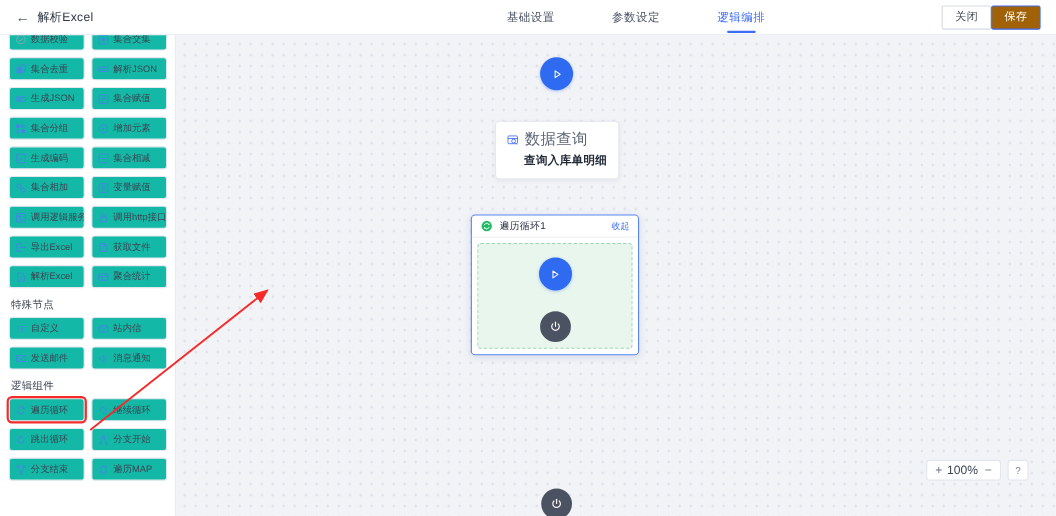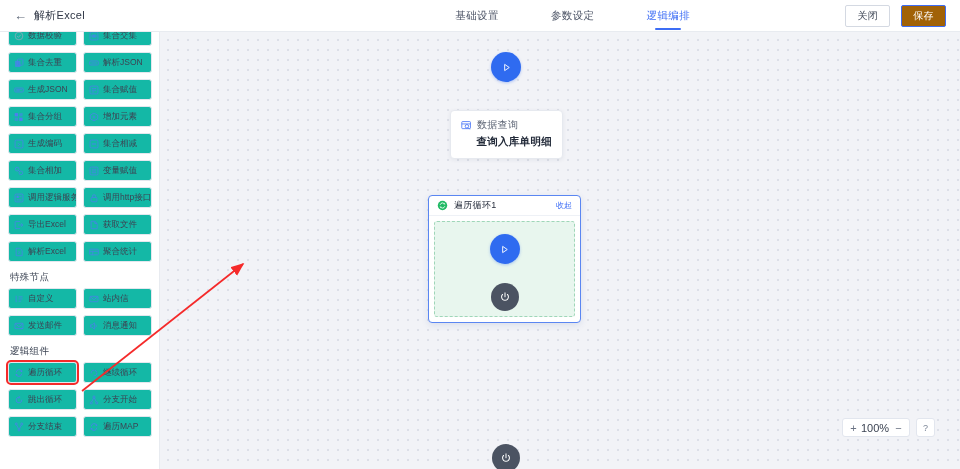--- a/index.html
+++ b/index.html
@@ -25,21 +25,21 @@
   .tab {
     position: relative; font-size: 10.5px; color: #4a5264; height: 32px;
     display: flex; align-items: center; cursor: pointer; letter-spacing: .4px;
   }
   .tab.active { color: #3d6df5; }
   .tab.active::after {
     content: ""; position: absolute; left: 50%; transform: translateX(-50%);
     bottom: 2px; width: 26px; height: 2px; background: #3d6df5; border-radius: 1px;
   }
 
-  .top-actions { display: flex; align-items: center; gap: 11px; padding-right: 14px; justify-content: flex-end; }
+  .top-actions { display: flex; align-items: center; gap: 0; padding-right: 14px; justify-content: flex-end; }
   .btn {
     font-size: 10px; padding: 3px 11px; border-radius: 2px; cursor: pointer;
     border: 1px solid #d4d9e2; background: #fff; color: #3f4756; letter-spacing: .4px;
     line-height: 14px;
   }
   .btn.primary { background: #a16207; border-color: #3d6df5; color: #fff; }
 
   
   .sidebar {
     position: absolute; left: 0; top: 32px; width: 160px; height: 437px;
@@ -89,21 +89,21 @@
     position: absolute; width: 28px; height: 28px; border-radius: 50%;
     background: #4b5362; display: flex; align-items: center; justify-content: center;
   }
 
   .card {
     position: absolute; background: #fff; border: 1px solid #e6e9ef;
     border-radius: 4px; box-shadow: 0 1px 4px rgba(30,40,70,.07);
   }
   .card-head { display: flex; align-items: center; gap: 5px; padding: 7px 10px 1px; }
   .card-head .ic { width: 11px; height: 11px; display: block; }
-  .card-kind { font-size: 10px; color: #5d6575; letter-spacing: .3px; }
+  .card-kind { font-size: 14px; color: #5d6575; letter-spacing: .3px; }
   .card-title { font-size: 10.5px; color: #222a39; font-weight: bold; padding: 2px 10px 9px; letter-spacing: .3px; text-align: right; }
 
   
   .loop-node {
     position: absolute; background: #fff; border: 1px solid #5a86f2;
     border-radius: 4px; box-shadow: 0 2px 7px rgba(40,70,150,.12); text-align: center;
   }
   .loop-head {
     display: flex; align-items: center; height: 20px; padding: 0 8px;
     border-bottom: 1px solid #eef1f6;

